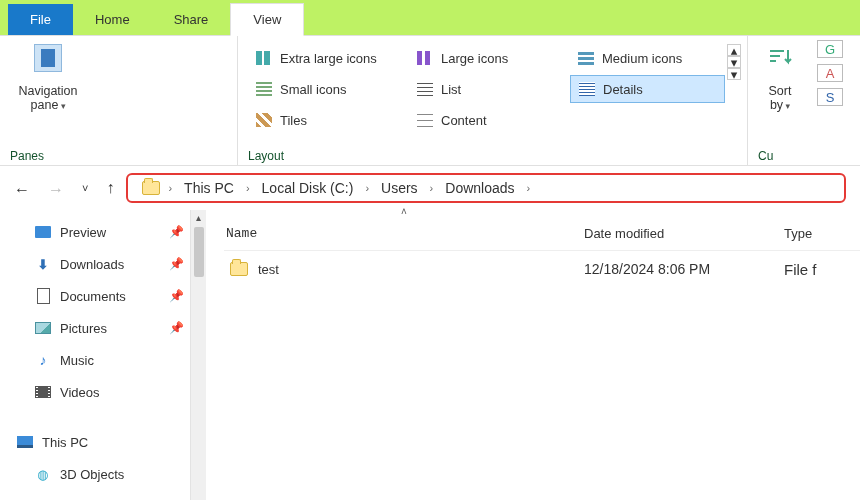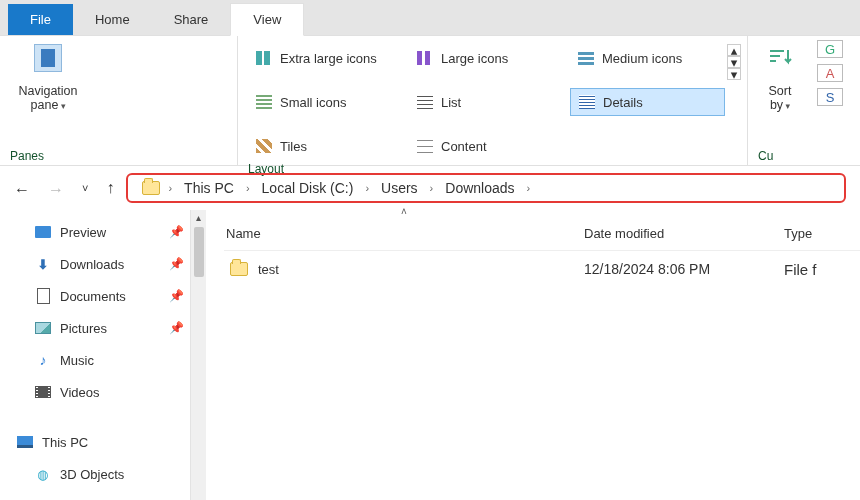--- a/index.html
+++ b/index.html
@@ -1,31 +1,31 @@
 <!DOCTYPE html>
 <html><head>
 <meta charset="utf-8">
 <style>
   * { box-sizing: border-box; margin: 0; padding: 0; font-family: "Segoe UI", Tahoma, sans-serif; font-size: 13px; color: #333; }
   body { background: #fff; width: 860px; height: 500px; overflow: hidden; }
-  .tabs { display: flex; align-items: flex-end; height: 36px; border-bottom: 1px solid #e0e0e0; background: #e5e5e5; padding-left: 8px; }
+  .tabs { display: flex; align-items: flex-end; height: 36px; border-bottom: 1px solid #e0e0e0; background: #bef264; padding-left: 8px; }
   .tab { padding: 8px 22px; cursor: default; }
   .tab.file { background: #1979ca; color: #fff; }
   .tab.active { background: #fff; border: 1px solid #e0e0e0; border-bottom: 1px solid #fff; position: relative; top: 1px; }
   .ribbon { display: flex; height: 130px; background: #fff; border-bottom: 1px solid #e0e0e0; }
   .group { display: flex; flex-direction: column; padding: 4px 10px 2px 10px; border-right: 1px solid #e0e0e0; }
   .group-body { flex: 1; display: flex; align-items: flex-start; }
   .group-title { text-align: left; color: #14532d; font-size: 12px; padding-top: 2px; }
   .big-btn { display: flex; flex-direction: column; align-items: center; justify-content: flex-start; padding: 4px 6px; width: 76px; text-align: center; gap: 12px; }
   .big-btn .lbl { font-size: 12.5px; line-height: 14px; }
   .big-btn .drop::after { content: " ▾"; font-size: 9px; color: #555; }
   .pane-list { display: flex; flex-direction: column; gap: 6px; padding-top: 4px; }
   .pane-item { display: flex; align-items: center; gap: 6px; padding: 2px 4px; }
   .pane-item .ico { width: 16px; height: 12px; border: 1px solid #888; background: linear-gradient(to right,#cde 50%,#fff 50%); }
-  .layout-grid { display: grid; grid-template-columns: repeat(3, 155px); grid-auto-rows: 28px; gap: 16px 6px; padding-top: 4px; }
+  .layout-grid { display: grid; grid-template-columns: repeat(3, 155px); grid-auto-rows: 28px; gap: 3px 6px; padding-top: 4px; }
   .layout-item { display: flex; align-items: center; gap: 8px; padding: 2px 8px; }
   .layout-item.sel { background: #cfe8ff; border: 1px solid #7ab7e8; }
   .layout-ico { width: 16px; height: 14px; display: inline-block; position: relative; }
   .ico-xl { background: repeating-linear-gradient(90deg,#4aa 0 6px,#fff 6px 8px); }
   .ico-lg { background: repeating-linear-gradient(90deg,#85c 0 5px,#fff 5px 8px); }
   .ico-md { background: repeating-linear-gradient(0deg,#59b 0 3px,#fff 3px 5px); }
   .ico-sm { background: repeating-linear-gradient(0deg,#7a7 0 2px,#fff 2px 4px); }
   .ico-list { background: repeating-linear-gradient(0deg,#555 0 1px,#fff 1px 4px); }
   .ico-det { background: repeating-linear-gradient(0deg,#36a 0 1px,#fff 1px 3px); }
   .ico-tiles { background: repeating-linear-gradient(45deg,#c95 0 4px,#fff 4px 7px); }
@@ -55,21 +55,21 @@
   .dl-ico{color:#2e6fb6;font-weight:bold;}
   .doc-ico{width:13px;height:16px;border:1px solid #5a5a5a;background:#fff;}
   .pic-ico{width:16px;height:12px;border:1px solid #49919e;background:linear-gradient(135deg,#a9d8e0 60%,#5aa 60%);}
   .mus-ico{color:#2a7bd4;font-size:14px;}
   .vid-ico{width:16px;height:12px;background:#555;position:relative;}
   .vid-ico::before,.vid-ico::after{content:"";position:absolute;top:1px;bottom:1px;width:2px;background:repeating-linear-gradient(#fff 0 1px,#555 1px 3px);} .vid-ico::before{left:1px;} .vid-ico::after{right:1px;}
   .pc-ico{width:16px;height:12px;background:#3b8bd8;border-bottom:3px solid #2a5a8a;}
   .obj-ico{color:#2aa8c8;}
   .main { flex:1; position:relative; padding: 0 0 0 18px;}
   .cols { display:flex; height:34px; align-items:center; border-bottom:1px solid #eee; color:#444; font-size:13.5px;}
-  .col-name{width:360px; padding-left:2px;}
+  .col-name{width:360px; padding-left:2px;font-family:Liberation Mono, monospace;}
   .col-date{width:200px;}
   .col-type{flex:1;}
   .sort-arrow{ text-align:center; font-size:10px; color:#555; margin-top:-4px; width:360px;}
   .row { display:flex; align-items:center; height:36px;}
   .row .cell-name{width:360px; display:flex; align-items:center; gap:10px; padding-left:6px; font-size:14.5px;}
   .row .cell-date{width:200px; font-size:14px;}
   .row .cell-type{flex:1; font-size:15px;}
   .nav-ico{width:28px;height:28px;background:#cde3f6;border:1px solid #8fb8dd;display:flex;align-items:center;justify-content:center;}
   .nav-ico-inner{width:14px;height:18px;background:#3a7bbf;}
   .truncated{ }

